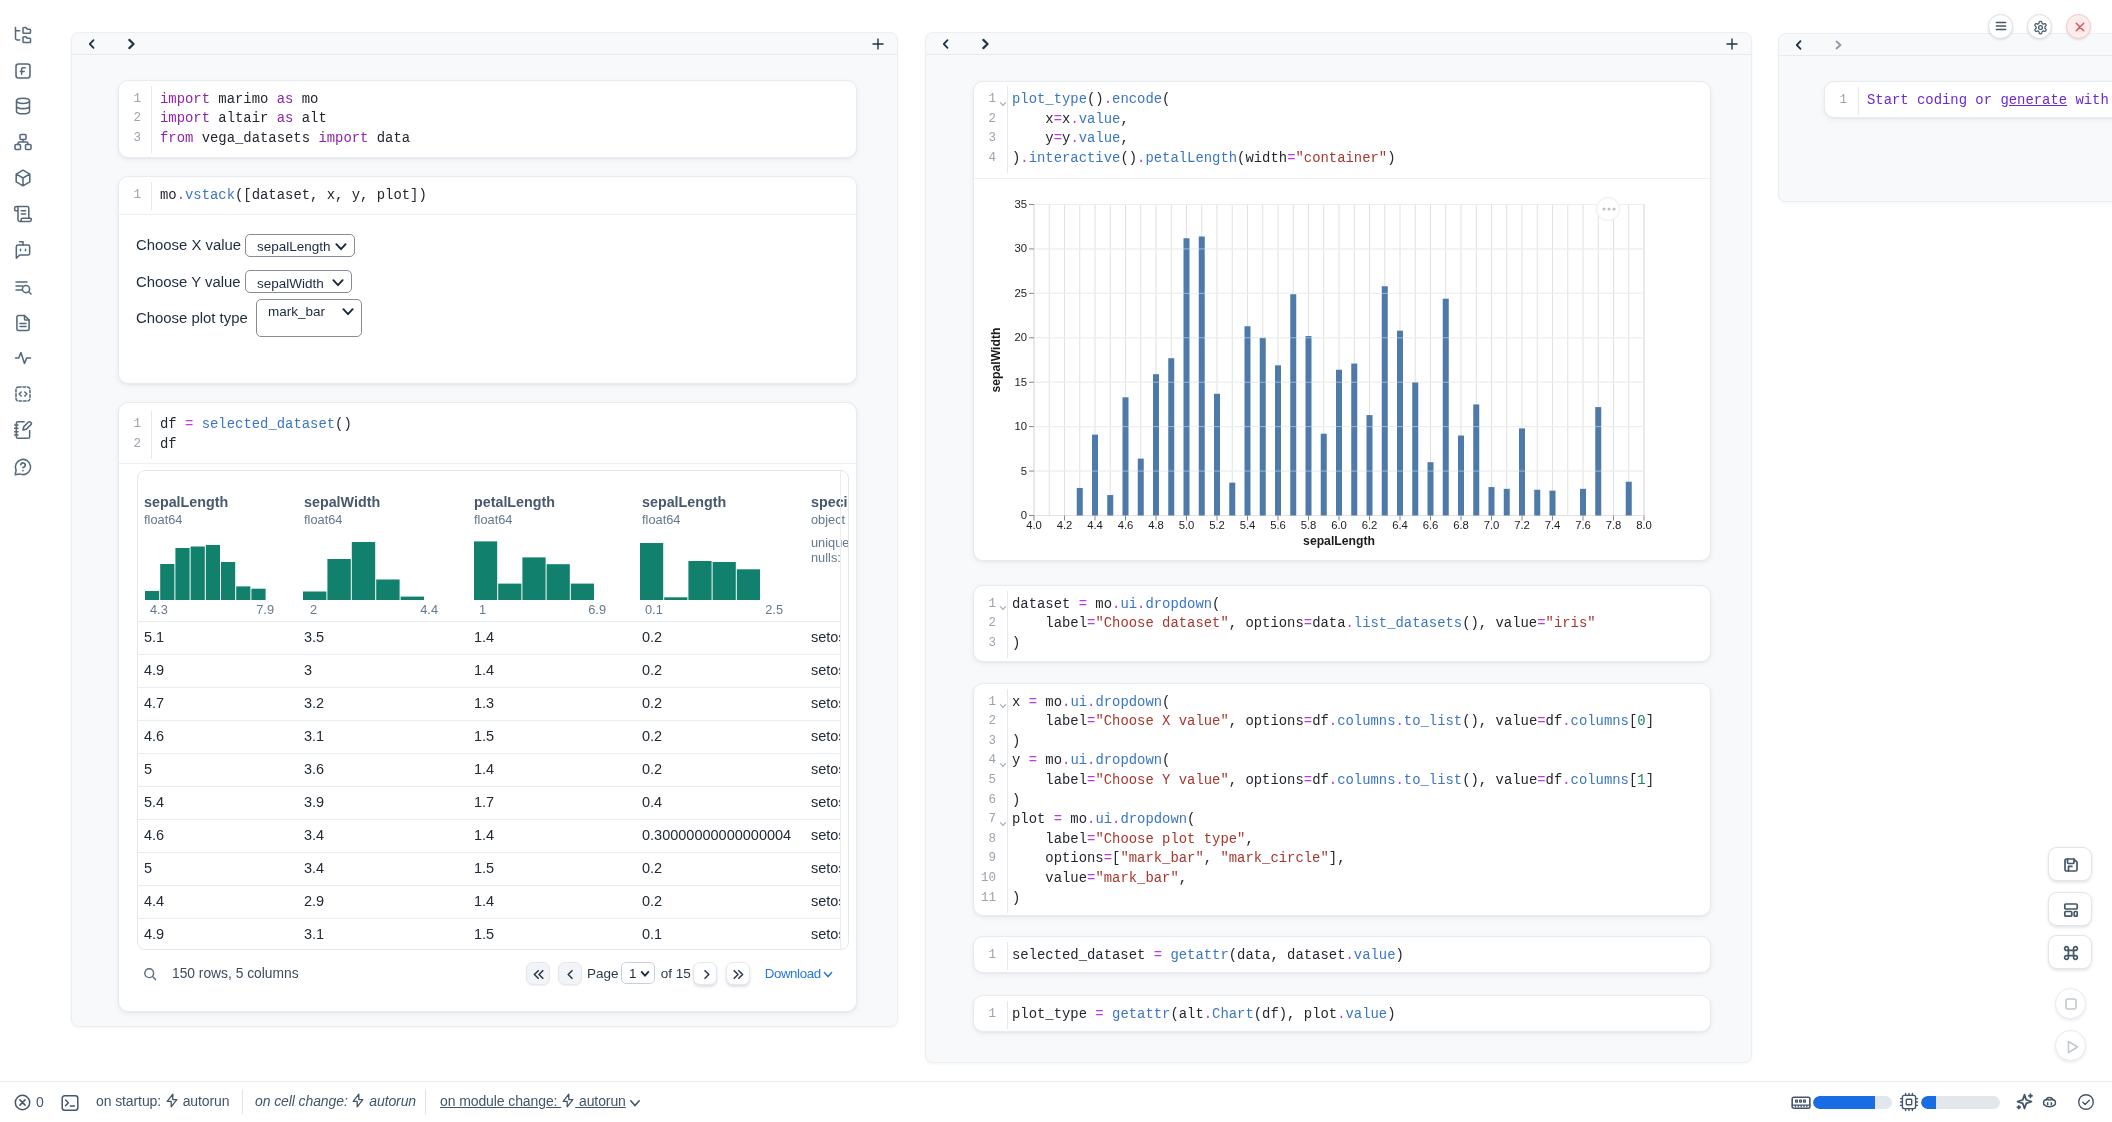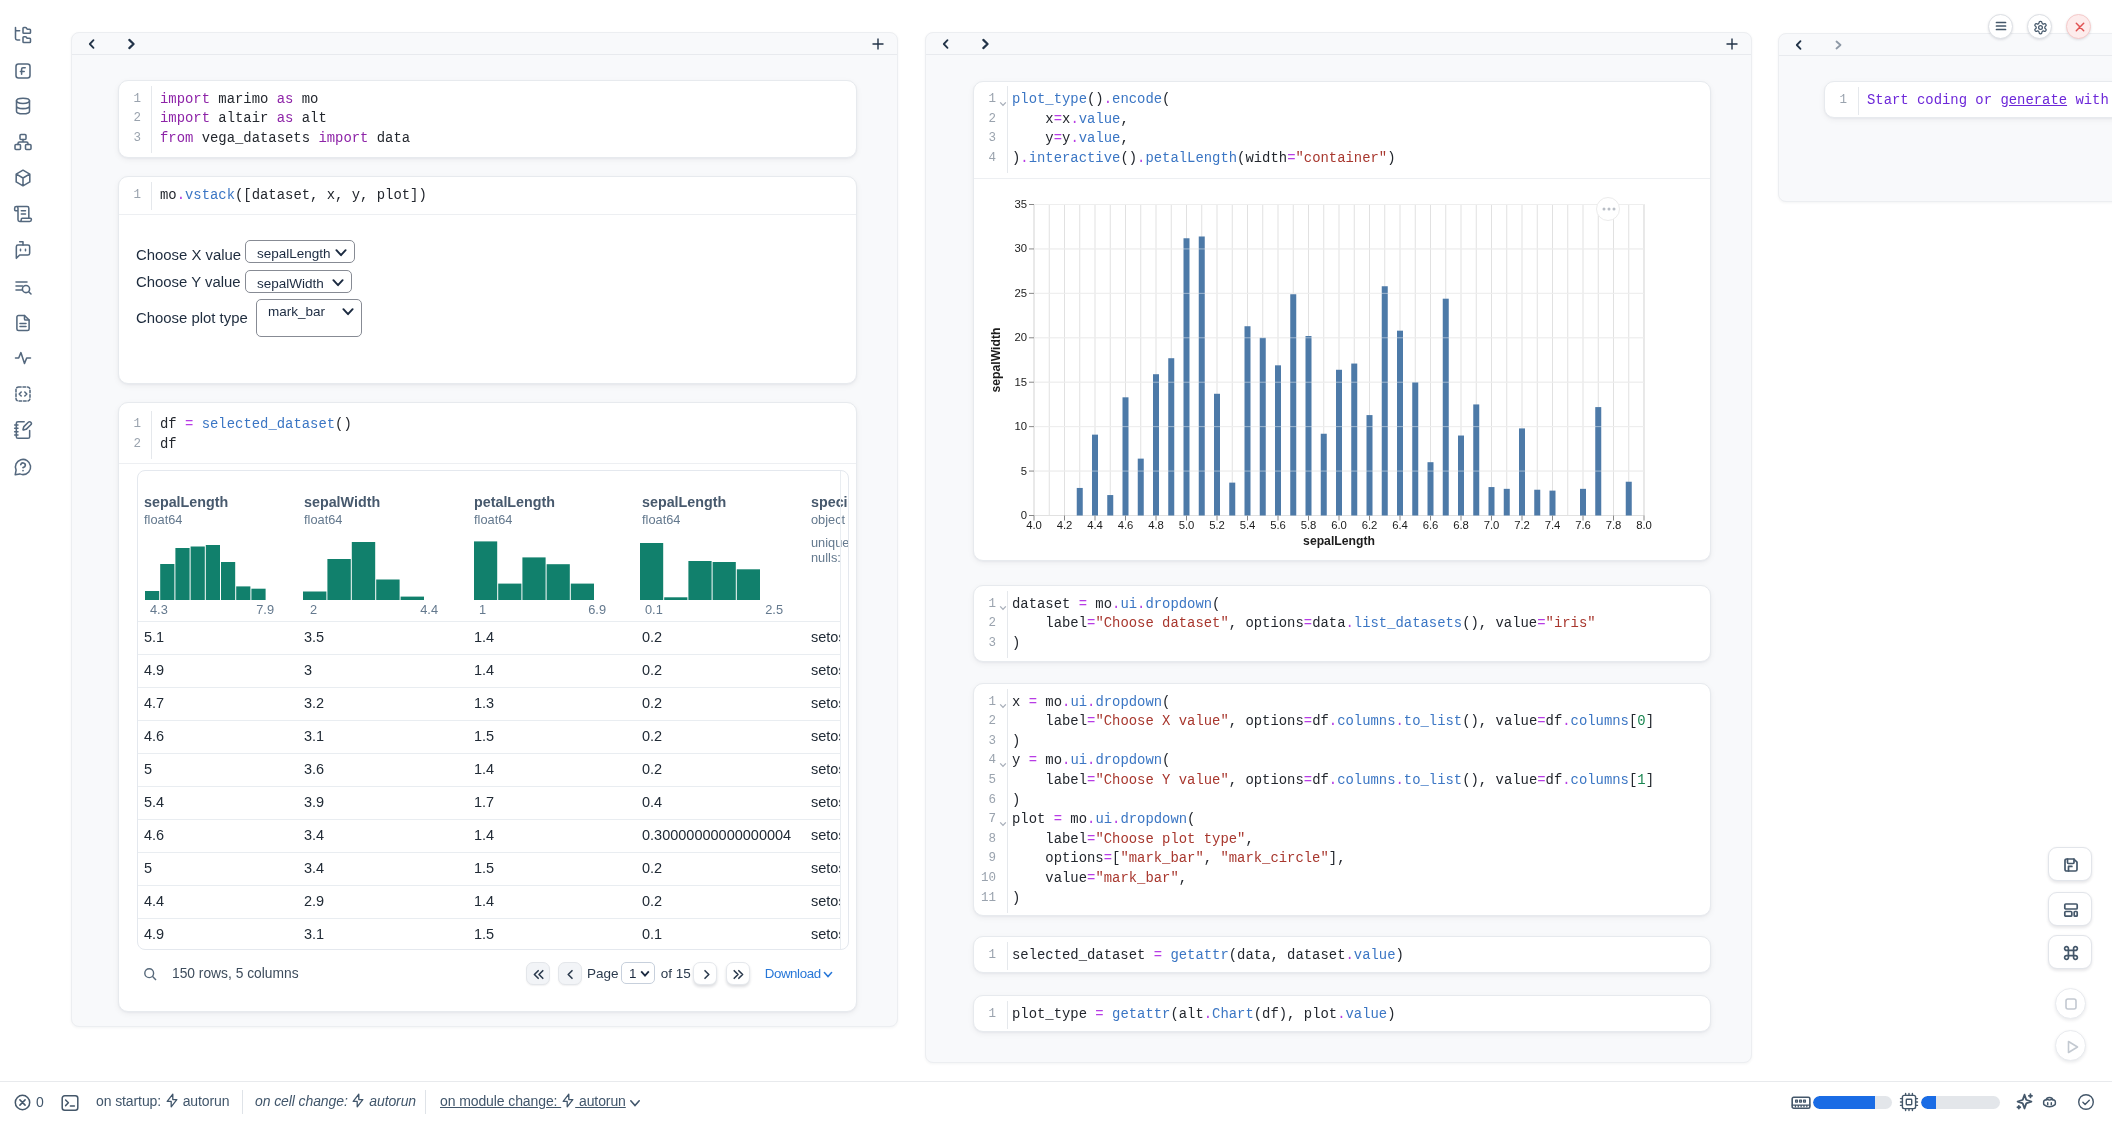--- a/index.html
+++ b/index.html
@@ -112,21 +112,21 @@
   </div>
 
   <div class="cell" style="left:46px;top:143px;width:739px;height:208px;">
     <div class="coderow" style="padding-top:9px;">
       <div class="gut" style="width:22px;">1</div>
       <div class="sep" style="margin-left:10px;"></div>
       <pre class="code" style="padding-left:8px;">mo<span class="o">.</span><span class="f">vstack</span>([dataset, x, y, plot])</pre>
     </div>
     <div class="abs" style="left:0;top:37px;width:100%;height:1px;background:#edeff2;"></div>
     <div class="abs" style="left:17px;top:50px;font-size:14.9px;color:#1e2c3e;">
-      <div style="height:36.4px;display:flex;align-items:flex-end;">
+      <div style="height:36.4px;display:flex;align-items:center;">
         <span style="width:109px;flex:none;">Choose X value</span>
         <span style="position:relative;display:inline-block;width:110px;height:23px;background:#fff;border:1.2px solid #878b94;border-radius:5px;">
           <span style="position:absolute;left:11px;top:4.5px;font-size:13.5px;color:#1b2a40;">sepalLength</span>
           <svg style="position:absolute;right:7px;top:8px" width="12" height="8" viewBox="0 0 12 8">
               <path d="M1.4 1.2 L6 6.2 L10.6 1.2" stroke="#1b2a40" stroke-width="1.9" fill="none" stroke-linecap="round" stroke-linejoin="round"></path>
             </svg>
         </span>
       </div>
       <div style="height:36.4px;display:flex;align-items:center;">
         <span style="width:109px;flex:none;">Choose Y value</span>

